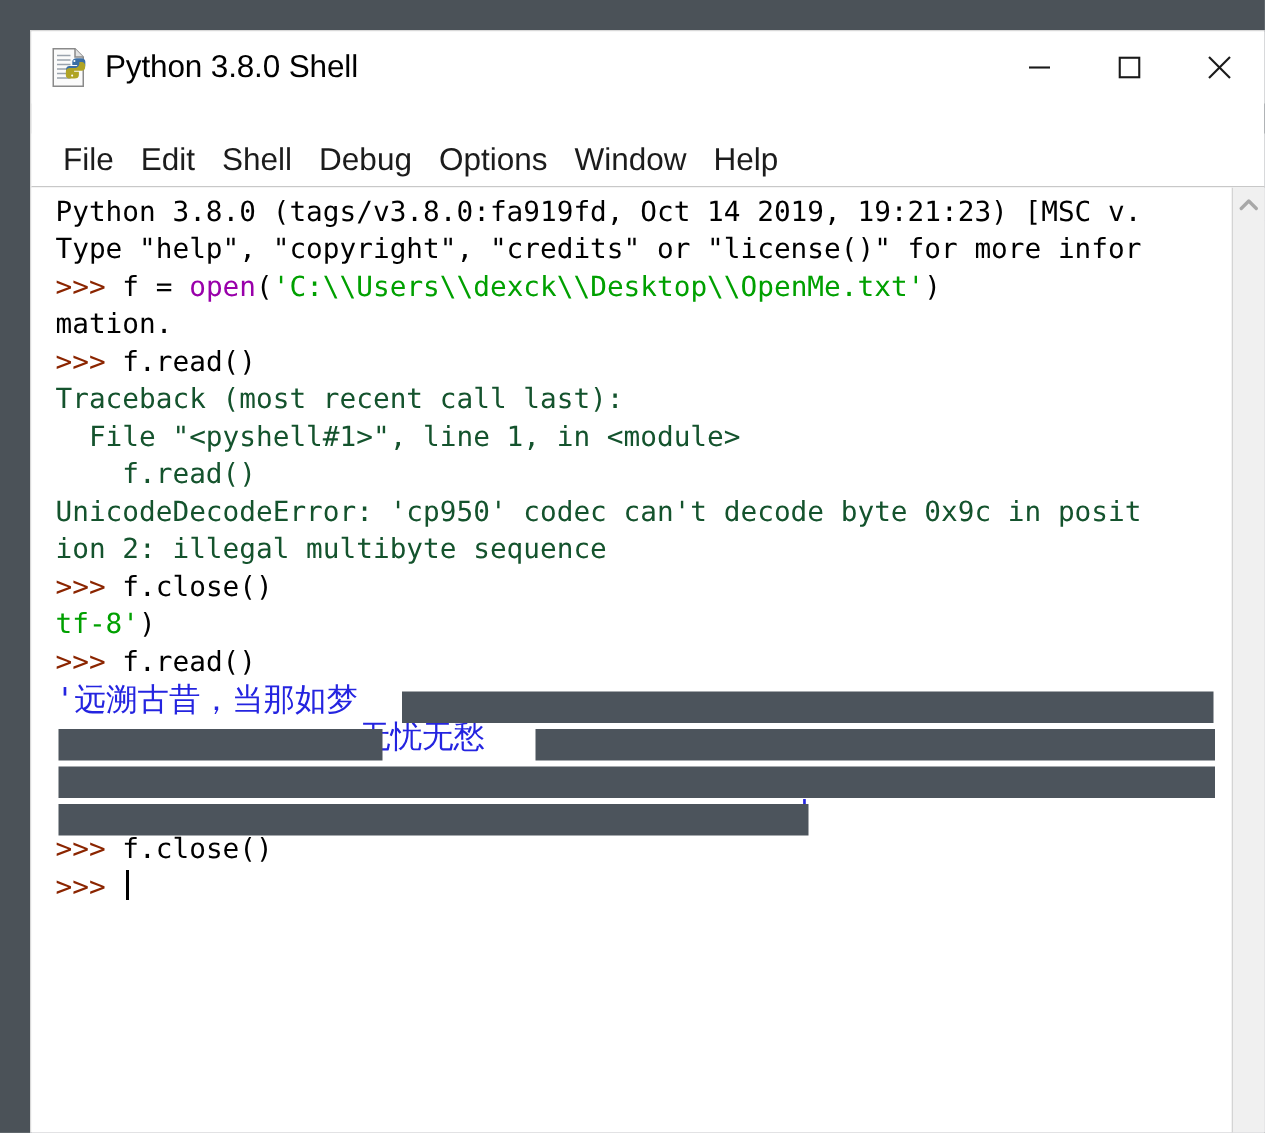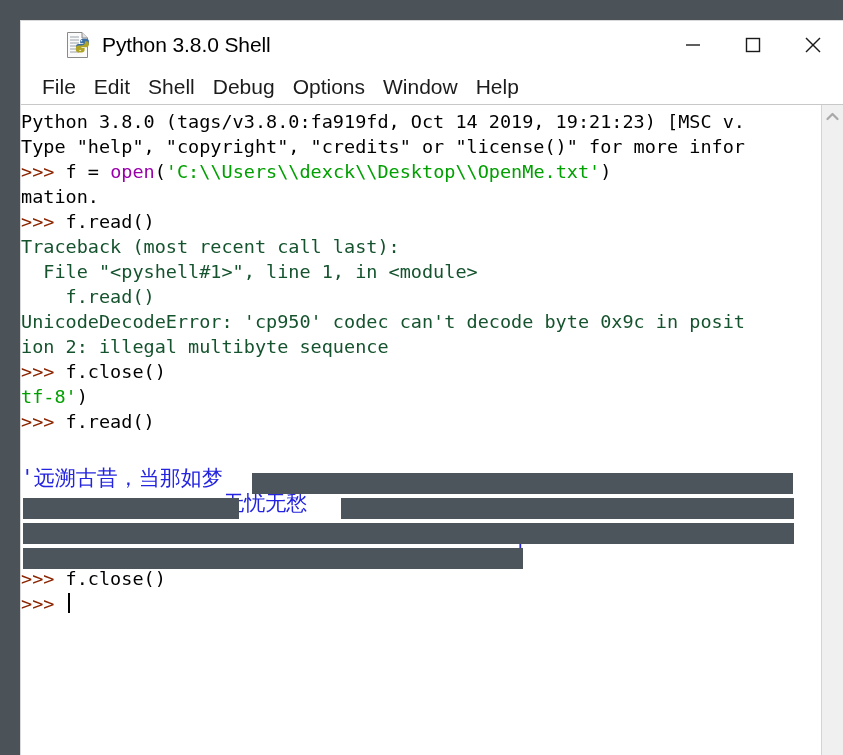--- a/index.html
+++ b/index.html
@@ -34,21 +34,20 @@
   }
 
   
   #titlebar {
     height: 48px;
     min-height: 48px;
     background: #ffffff;
     display: flex;
     align-items: center;
     position: relative;
-    margin-left: 32px;
   }
   #app-icon {
     width: 26px;
     height: 28px;
     margin-left: 13px;
     margin-right: 10px;
     flex: 0 0 auto;
   }
   #title-text {
     font-size: 21px;
@@ -79,20 +78,21 @@
   
   #menubar {
     height: 36px;
     min-height: 36px;
     background: #ffffff;
     display: flex;
     align-items: center;
     padding-left: 12px;
     border-bottom: 1px solid #c8c8c8;
     box-sizing: border-box;
+    margin-top: 20px;
   }
   .menu-item {
     font-size: 21px;
     color: #1c1c1c;
     font-family: "Liberation Sans", sans-serif;
     padding: 0 9px;
     white-space: nowrap;
     line-height: 26px;
   }
 
@@ -102,21 +102,21 @@
     display: flex;
     position: relative;
     background: #ffffff;
     overflow: hidden;
   }
 
   #console {
     flex: 1 1 auto;
     position: relative;
     background: #ffffff;
-    padding: 4px 0 0 0;
+    padding: 4px 0 0 16px;
     box-sizing: border-box;
     overflow: hidden;
   }
 
   .line {
     font-family: "DejaVu Sans Mono", "Liberation Mono", monospace;
     font-size: 18.5px;
     line-height: 25px;
     white-space: pre;
     color: #000000;
@@ -248,21 +248,21 @@
             <div class="line"><span class="c-prompt">&gt;&gt;&gt; </span><span class="c-black">f.read()</span></div>
             <div class="line"><span class="c-error">Traceback (most recent call last):</span></div>
             <div class="line"><span class="c-error">  File "&lt;pyshell#1&gt;", line 1, in &lt;module&gt;</span></div>
             <div class="line"><span class="c-error">    f.read()</span></div>
             <div class="line"><span class="c-error">UnicodeDecodeError: 'cp950' codec can't decode byte 0x9c in posit</span></div>
             <div class="line"><span class="c-error">ion 2: illegal multibyte sequence</span></div>
             <div class="line"><span class="c-prompt">&gt;&gt;&gt; </span><span class="c-black">f.close()</span></div>
             <div class="line"><span class="c-string">tf-8'</span><span class="c-black">)</span></div>
             <div class="line"><span class="c-prompt">&gt;&gt;&gt; </span><span class="c-black">f.read()</span></div>
           </div>
-        <div id="output-block" style="position:relative;margin-top:32px;">
+        <div id="output-block" style="position:relative;">
             <div class="line cjk c-output">'远溯古昔，当那如梦</div>
             <div class="line cjk c-output">                无忧无愁</div>
             <div class="line cjk c-output"></div>
             <div class="line cjk c-output">                                       '</div>
             <div class="redaction" style="left: 231px; top: 7px; width: 541px; height: 21px; background: rgb(76, 84, 92);"></div>
             <div class="redaction" style="left: 2px; top: 32px; width: 216px; height: 21px; background: rgb(76, 84, 92);"></div>
             <div class="redaction" style="left: 320px; top: 32px; width: 453px; height: 21px; background: rgb(76, 84, 92);"></div>
             <div class="redaction" style="left: 2px; top: 57px; width: 771px; height: 21px; background: rgb(76, 84, 92);"></div>
             <div class="redaction" style="left: 2px; top: 82px; width: 500px; height: 21px; background: rgb(76, 84, 92);"></div>
           </div>

